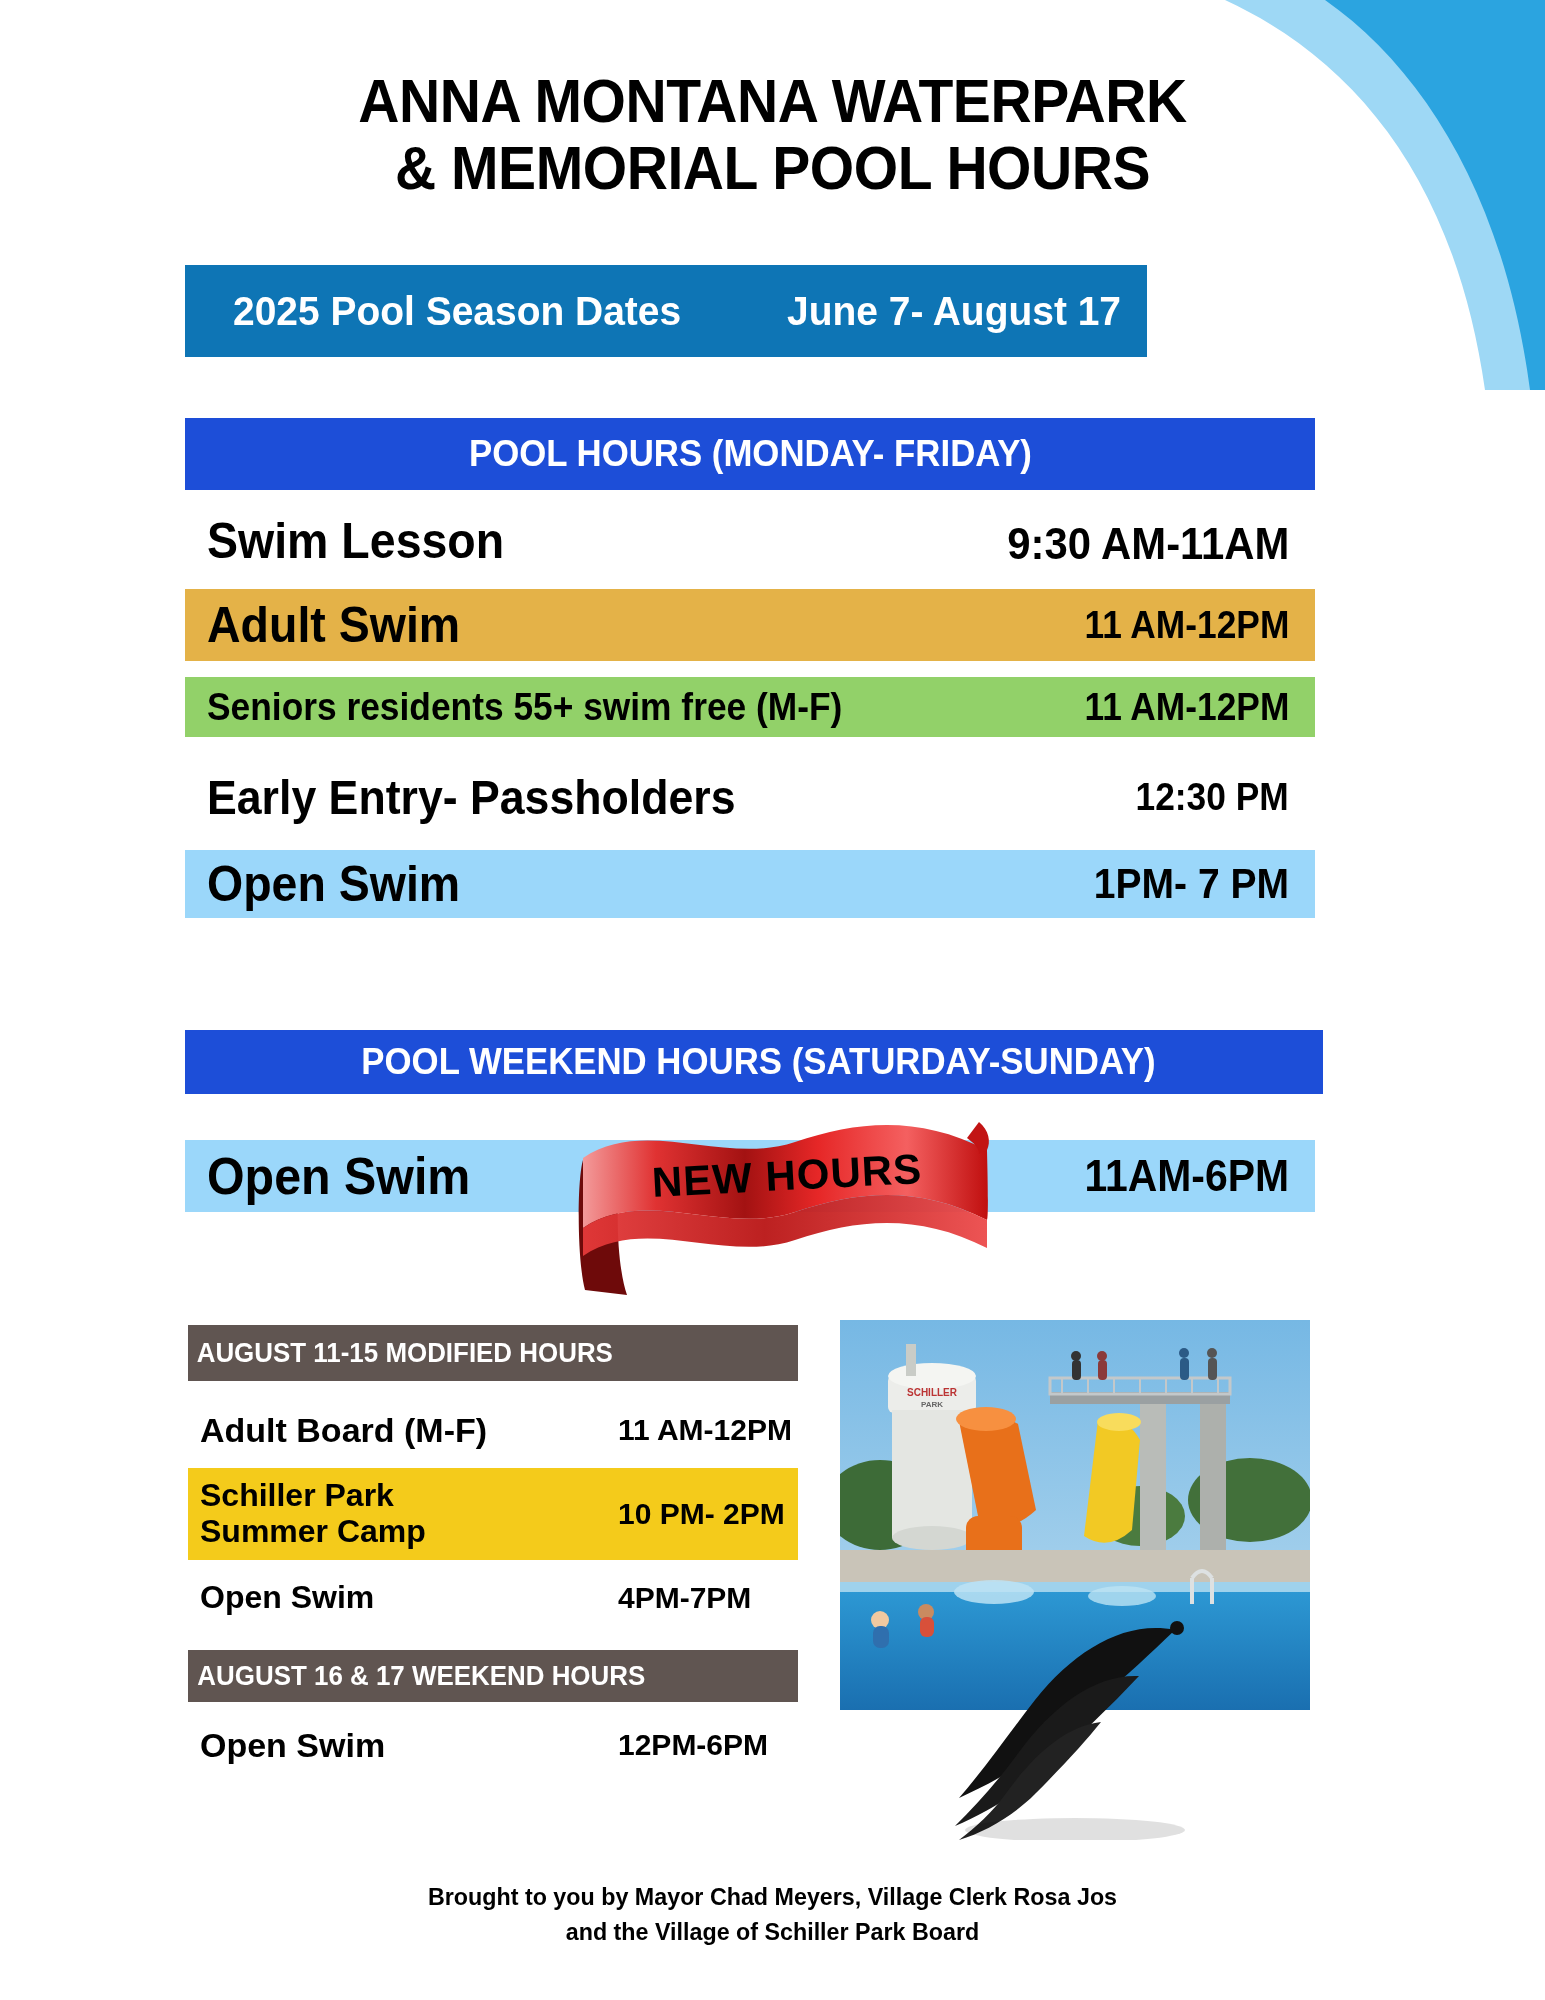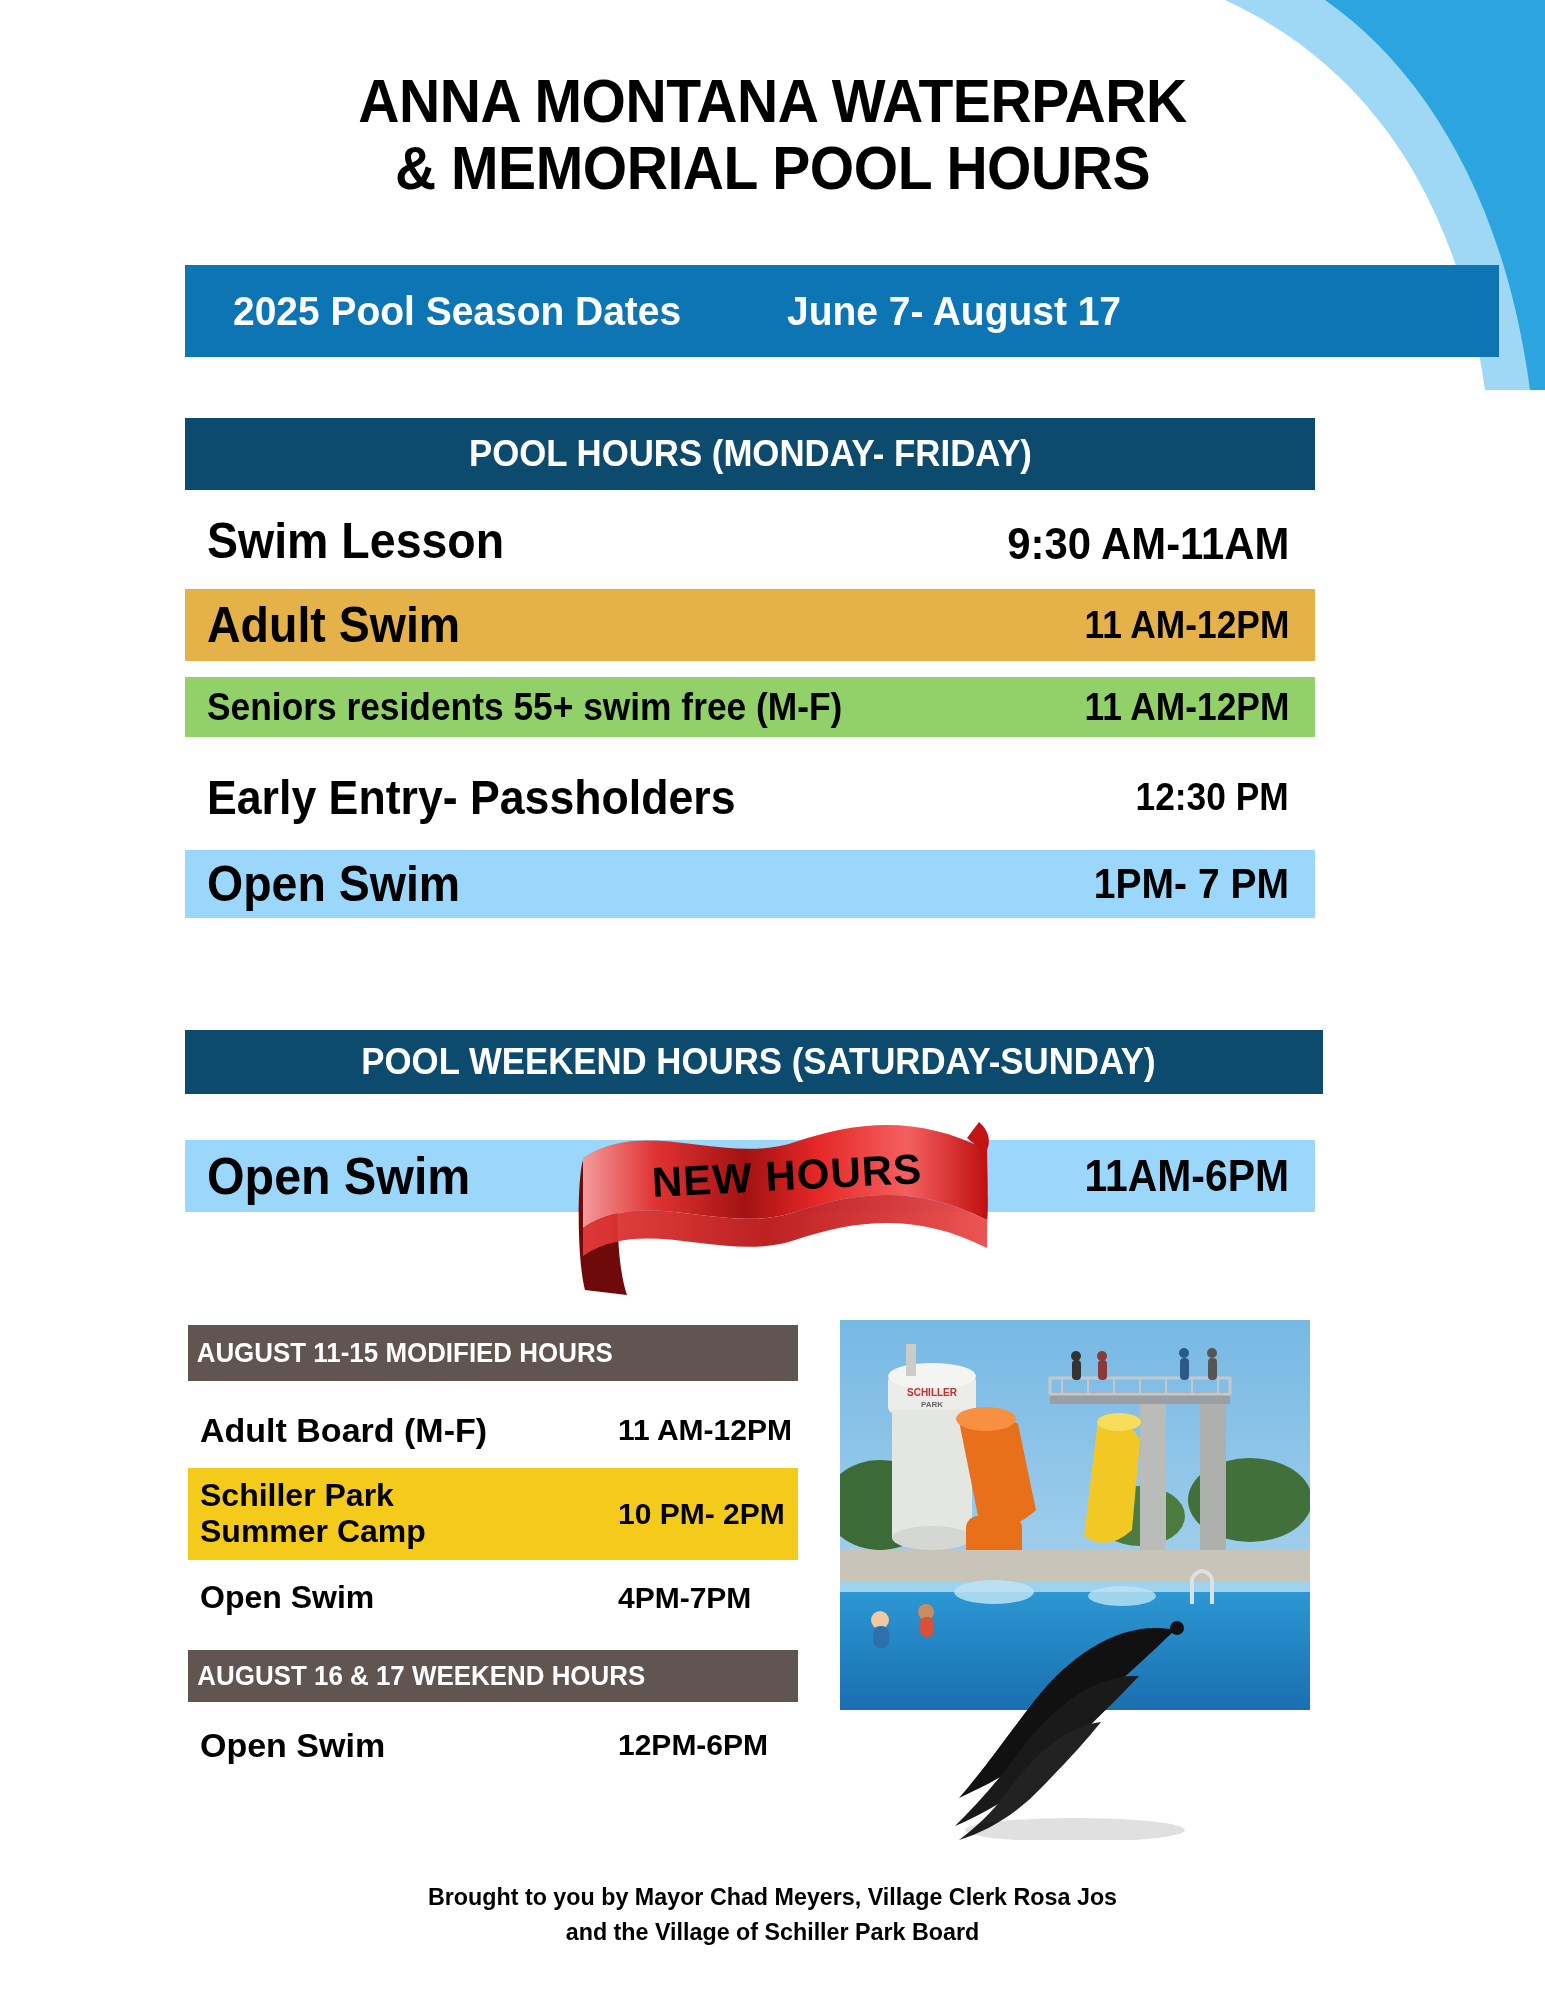--- a/index.html
+++ b/index.html
@@ -22,37 +22,37 @@
     font-size:62px;
     line-height:1.08;
     letter-spacing:-0.5px;
     color:#000;
     transform:scaleX(0.92);
   }
   .title .ln{display:block;}
 
   
   .season-bar{
-    position:absolute;left:185px;top:265px;width:1314px;height:92px;
+    position:absolute;left:185px;top:265px;width:962px;height:92px;
     background:#0E75B5;
     display:flex;align-items:center;
   }
   .season-bar .s-label{
     color:#fff;font-weight:bold;font-size:41px;margin-left:48px;
     transform:scaleX(0.95);transform-origin:left center;
   }
   .season-bar .s-dates{
     color:#fff;font-weight:bold;font-size:41px;margin-left:82px;
     transform:scaleX(0.95);transform-origin:left center;
   }
 
   
   .sec-head{
     position:absolute;left:185px;width:1130px;
-    background:#0c4a6e;
+    background:#1d4ed8;
     display:flex;align-items:center;justify-content:center;
     color:#ffffff;font-weight:bold;
   }
   .sec-head span{transform:scaleX(0.94);}
   #mf-head{top:418px;height:72px;font-size:37px;}
   #we-head{top:1030px;height:64px;font-size:37px;padding-left:8px;}
 
   
   .row{
     position:absolute;left:185px;width:1130px;

